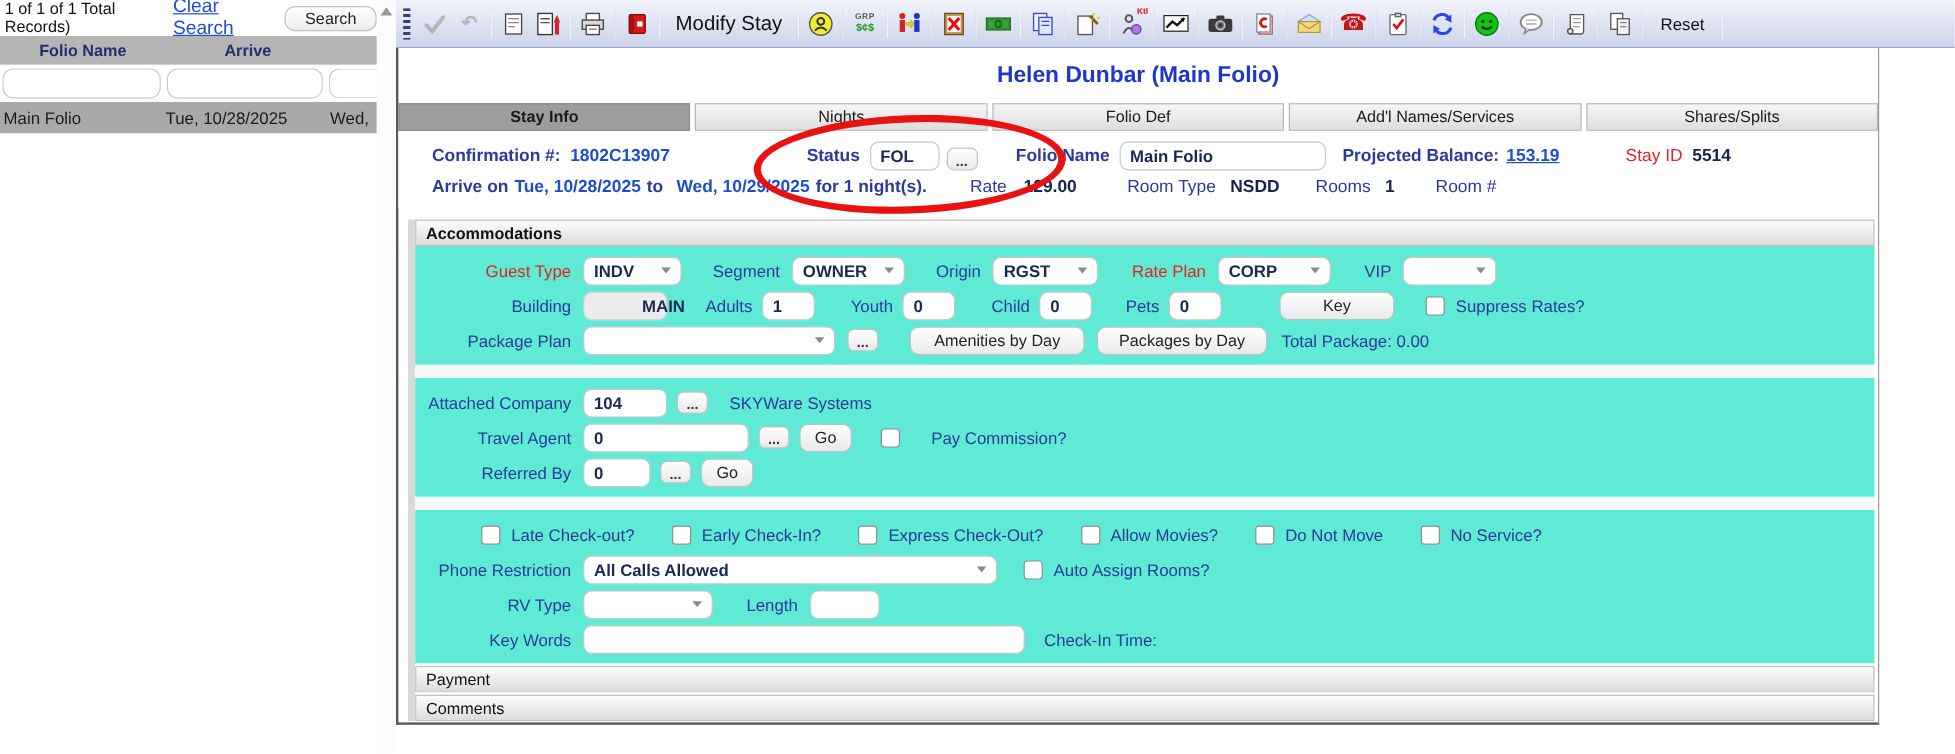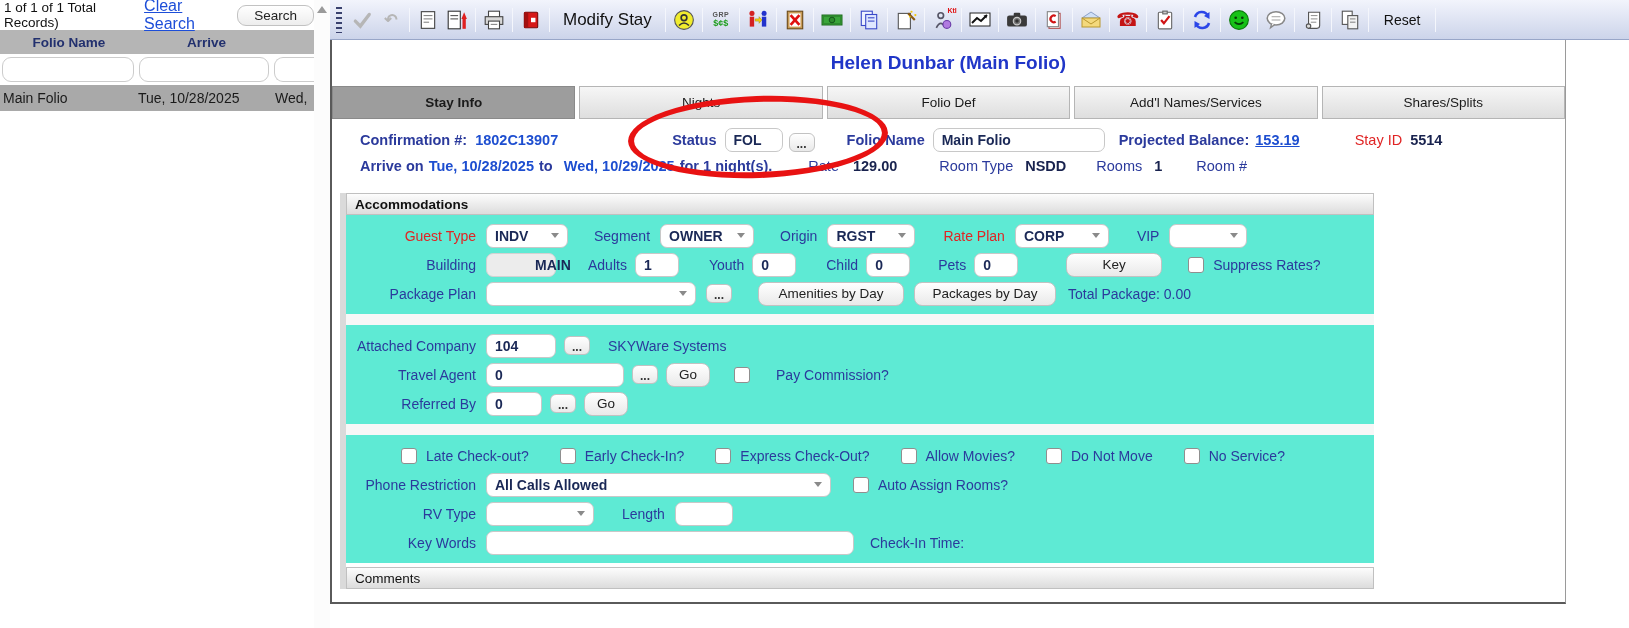--- a/index.html
+++ b/index.html
@@ -38,21 +38,21 @@
   .grp-ic { display:flex; flex-direction:column; align-items:center; justify-content:center; }
   .grp-top { font-size:7px; font-weight:bold; color:#555; letter-spacing:0.5px; }
   .grp-bot { font-size:9px; font-weight:bold; color:#1e9e1e; }
   .ktl-wrap { position:relative; }
   .ktl-txt { position:absolute; top:-2px; right:-3px; font-size:7px; font-weight:bold; color:#e01010; }
 
   
   .content { position:absolute; left:330px; top:40px; width:1236px; height:564px; background:#fff;
     border-left:2px solid #5a5a5a; border-bottom:2px solid #5a5a5a; border-right:1px solid #9a9a9a; }
   .page-title { text-align:center; margin-top:12px; font-size:19px; font-weight:bold; color:#2036c8; }
-  .tabs { display:flex; margin-top:12px; height:33px; gap:4px; }
+  .tabs { display:flex; margin-top:12px; height:23px; gap:4px; }
   .tab { flex:1; display:flex; align-items:center; justify-content:center; font-size:13.5px; color:#1a1a1a;
     background:linear-gradient(#f6f6f6,#dedede); border:1px solid #b5b5b5; cursor:pointer; }
   .tab.active { background:#9d9d9d; border-color:#8a8a8a; font-weight:bold; }
 
   .staybox { padding:8px 0 4px 14px; background:#fff; }
   .srow { display:flex; align-items:center; height:26px; font-size:14.5px; white-space:nowrap; }
   .lbl  { color:#2b3a9c; }
   .lblb { color:#2b3a9c; font-weight:bold; }
   .blue { color:#1d4ed0; font-weight:bold; }
   .navv { color:#18224e; font-weight:bold; }
@@ -69,21 +69,21 @@
     border-top:5px solid #8a8a8a; margin-left:6px; flex:none; }
   .btn { background:linear-gradient(#ffffff,#e9e9e9); border:1px solid #c2c2c2; border-radius:8px;
     height:24px; display:flex; align-items:center; justify-content:center; font-size:13.5px; color:#222;
     padding:0 14px; cursor:pointer; white-space:nowrap; }
   .dots { background:linear-gradient(#ffffff,#e9e9e9); border:1px solid #c2c2c2; border-radius:6px;
     height:19px; padding:0 7px; display:flex; align-items:flex-end; font-size:12px; font-weight:bold;
     color:#333; cursor:pointer; align-self:flex-end; margin-bottom:1px; line-height:1.1; }
   .cb { width:16px; height:16px; background:#fff; border:1.5px solid #8f8f8f; border-radius:3px;
     flex:none; cursor:pointer; }
 
-  .groupbox { margin:10px 0 0 8px; width:1034px; border-left:6px solid #dadada; }
+  .groupbox { margin:10px 0 0 8px; width:1222px; border-left:6px solid #dadada; }
   .secbar { height:22px; background:linear-gradient(#fdfdfd,#dcdcdc); border:1px solid #c0c0c0;
     display:flex; align-items:center; padding-left:8px; font-size:13.5px; color:#111; }
   .secbar.bold { font-weight:bold; }
   .formwrap { background:#fff; }
   .fblock { background:#5eead4; padding:6px 0; }
   .fgap { height:11px; background:#f7f7f7; }
   .frow { display:flex; align-items:center; height:29px; font-size:14px; white-space:nowrap; }
   .fl { width:130px; text-align:right; margin-right:10px; flex:none; }
   .secgap { height:2px; background:#fff; }
 </style>
@@ -498,20 +498,21 @@
 
           <div class="frow">
             <span class="fl lbl">Key Words</span>
             <div class="inp" style="width:368px"></div>
             <span class="lbl" style="margin-left:16px">Check-In Time:</span>
           </div>
         </div>
       </div>
 
       <div class="secgap"></div>
+      <div class="secbar">Payment</div>
       <div class="secgap"></div>
       <div class="secbar">Comments</div>
     </div>
   </div>
 
   <div style="position:absolute; left:628px; top:96px; width:260px; height:82px;
        border:6px solid #e81212; border-radius:50%; transform:rotate(-2deg); z-index:50; pointer-events:none;"></div>
 
 </div>
 

